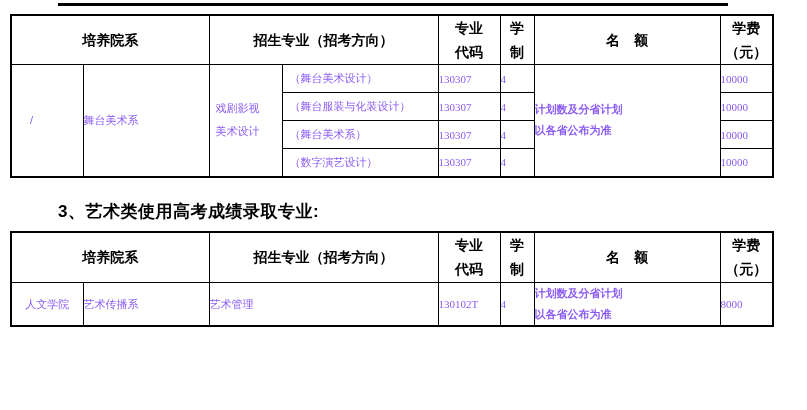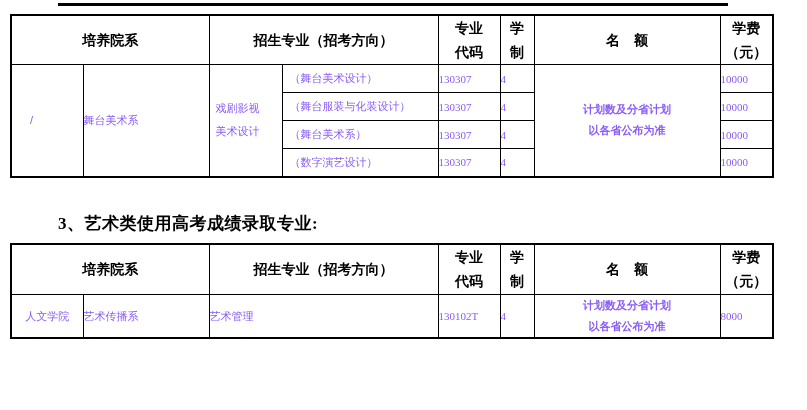--- a/index.html
+++ b/index.html
@@ -16,21 +16,21 @@
     background: #000000;
   }
   .sec-title {
     margin: 7px 0 0 58px;
     font-size: 17px;
     font-weight: bold;
     line-height: 22px;
     color: #000000;
     letter-spacing: 0.5px;
   }
-  .sec-title.second { margin-top: 35px; font-family: Liberation Serif, serif; }
+  .sec-title.second { margin-top: 23px; }
   table.t {
     margin: 8px 0 17px 10px;
     border-collapse: collapse;
     table-layout: fixed;
     border: 2px solid #000000;
   }
   table.t td {
     border: 1px solid #000000;
     vertical-align: middle;
     font-size: 11px;
@@ -56,21 +56,20 @@
   td.major-single { text-align: left; }
   td.college-cell { text-align: center; }
   td.num {
     font-family: Liberation Serif, serif;
     font-size: 16px;
     color: #47505e;
     text-align: left;
   }
   td.quota-cell {
     font-weight: bold;
-    text-align: center;
     line-height: 21px;
     color: #000000;
     font-size: 14px;
   }
 </style>
 </head>
 <body>
 
 <div>
 

